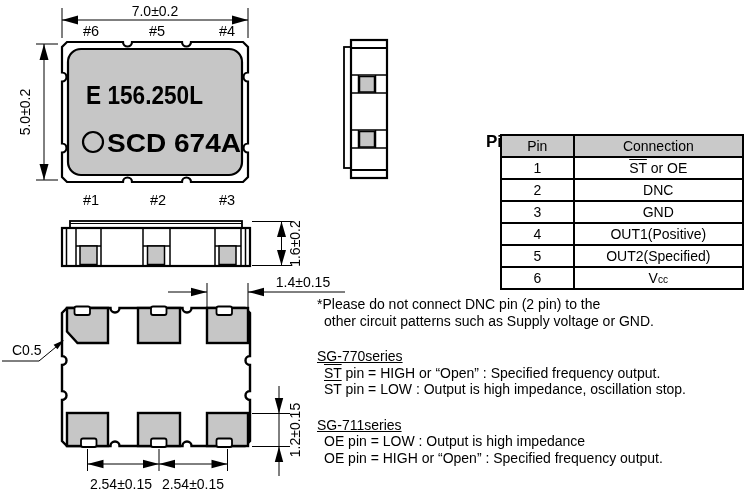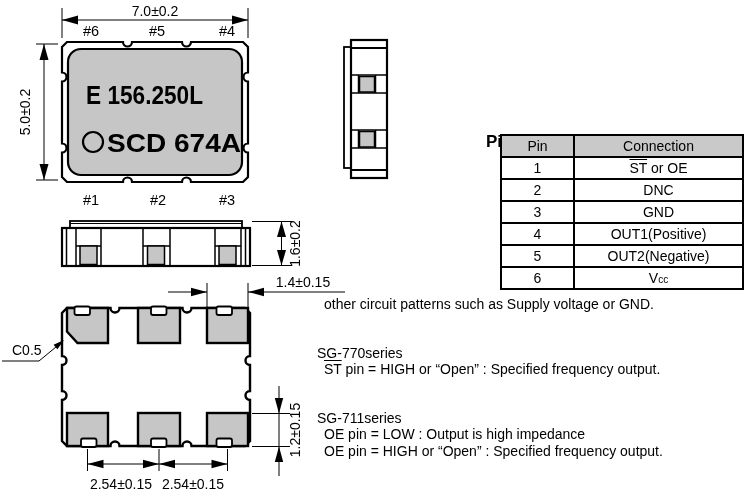--- a/index.html
+++ b/index.html
@@ -36,21 +36,21 @@
     border:2px solid #000;text-align:center;height:20px;padding:0 17px;
     font-weight:normal;vertical-align:middle;
   }
   .pinmap-table .col-pin{width:56px;}
   .pinmap-table .col-conn{width:168px;margin-top:16px;}
   .pinmap-table thead th{background:var(--header-gray);}
 
   .notes{position:absolute;left:317px;top:296px;width:426px;font-size:14px;}
   .note-line{line-height:16.5px;white-space:nowrap;}
   .note-line.indent{margin-left:7px;}
-  .note-line.gap{margin-top:32px;}
+  .note-line.gap{margin-top:19px;text-decoration:underline;}
 
   .ov{text-decoration:overline;margin-top:19px;}
   .sub{font-size:0.72em;}
 </style>
 </head>
 <body>
 
 <div id="canvas">
 
   <svg id="drawing" width="744" height="494" viewBox="0 0 744 494">
@@ -220,33 +220,35 @@
         <tr>
           <td>3</td>
           <td>GND</td>
         </tr>
         <tr>
           <td>4</td>
           <td>OUT1(Positive)</td>
         </tr>
         <tr>
           <td>5</td>
-          <td>OUT2(Negative)</td>
+          <td>OUT2(Specified)</td>
         </tr>
         <tr>
           <td>6</td>
           <td>V<span class="sub">cc</span></td>
         </tr>
       </tbody>
   </table>
 
   <div class="notes">
     <div id="notes-lines">
+        <div class="note-line">*Please do not connect DNC pin (2 pin) to the</div>
         <div class="note-line indent">other circuit patterns such as Supply voltage or GND.</div>
         <div class="note-line gap">SG-770series</div>
         <div class="note-line indent"><span class="ov">ST</span> pin = HIGH or “Open” : Specified frequency output.</div>
+        <div class="note-line indent"><span class="ov">ST</span> pin = LOW : Output is high impedance, oscillation stop.</div>
         <div class="note-line gap">SG-711series</div>
         <div class="note-line indent">OE pin = LOW : Output is high impedance</div>
         <div class="note-line indent">OE pin = HIGH or “Open” : Specified frequency output.</div>
       </div>
   </div>
 
 </div>
 
 </body></html>

